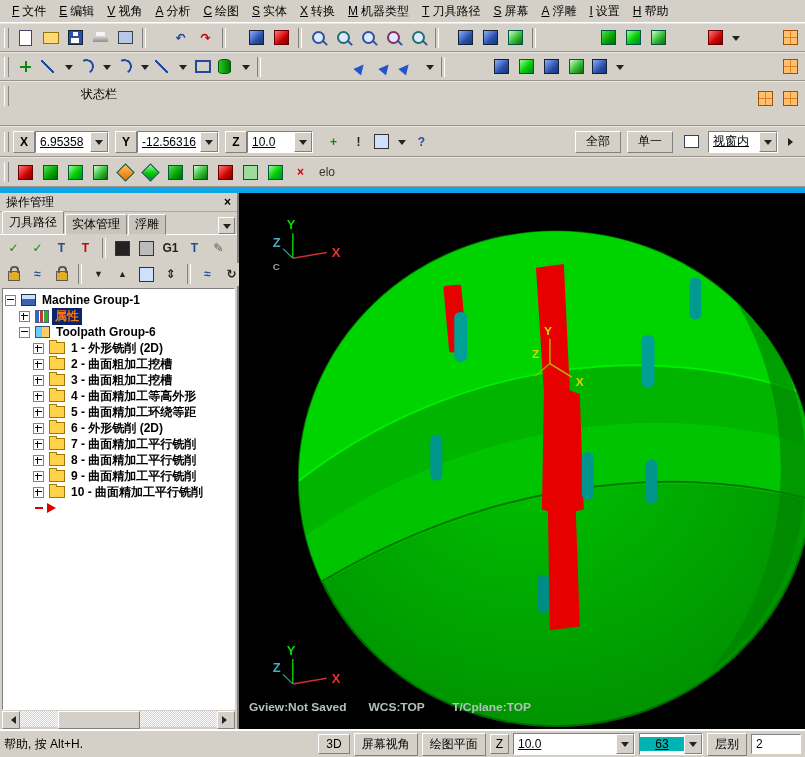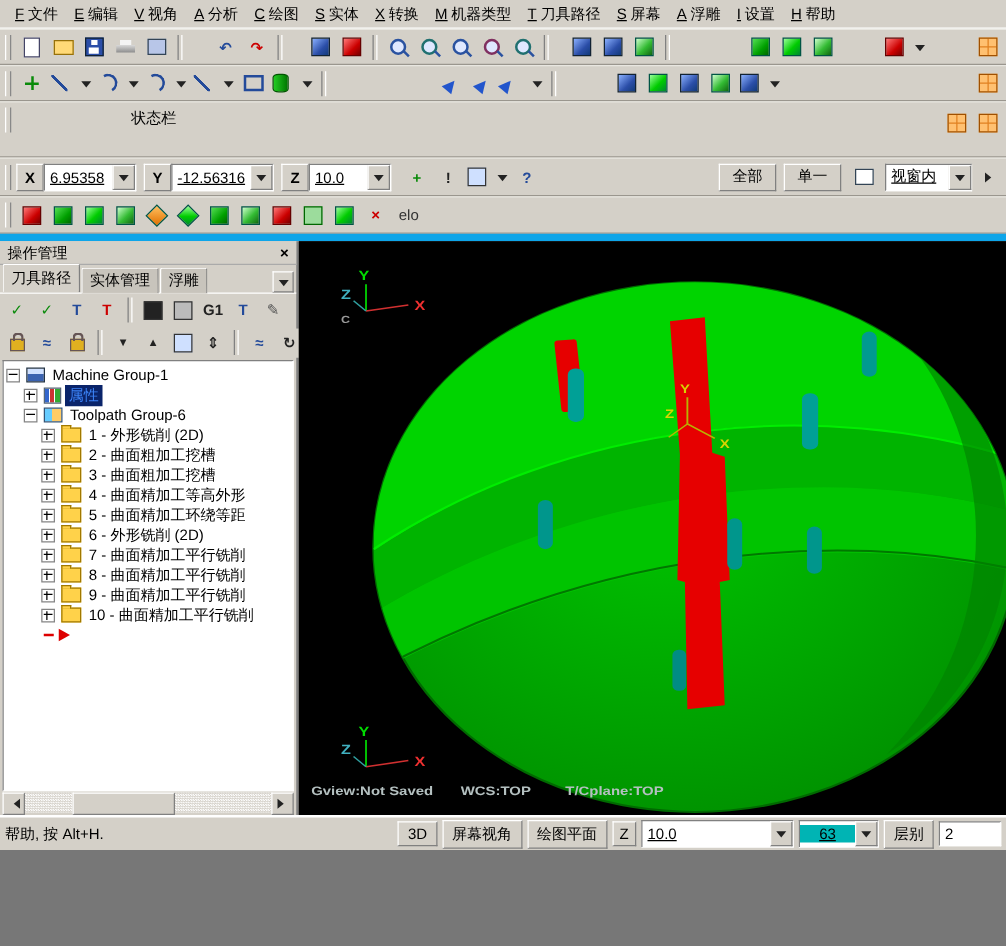--- a/index.html
+++ b/index.html
@@ -1,17 +1,17 @@
 <!DOCTYPE html>
 <html><head>
 <meta charset="utf-8">
 <style>
   html,body{margin:0;padding:0;background:#777;}
   body{font-family:"Liberation Sans","DejaVu Sans",sans-serif;font-size:12px;color:#000;}
-  .app{width:805px;height:680px;background:#d4d0c8;display:flex;flex-direction:column;overflow:hidden;position:relative;}
+  .app{width:805px;height:757px;background:#d4d0c8;display:flex;flex-direction:column;overflow:hidden;position:relative;}
 
   
   .raised{border:1px solid;border-color:#fff #808080 #808080 #fff;background:#d4d0c8;}
   .sunken{border:1px solid;border-color:#808080 #fff #fff #808080;background:#fff;}
   .sep{width:2px;height:20px;border-left:1px solid #808080;border-right:1px solid #fff;margin:0 4px;flex:none;}
   .grip{width:3px;height:20px;border-left:1px solid #fff;border-right:1px solid #888;margin:0 4px 0 2px;flex:none;}
   .caret{width:0;height:0;border:4px solid transparent;border-top:5px solid #222;margin-top:5px;}
   .caret-r{width:0;height:0;border:4px solid transparent;border-left:5px solid #222;margin-left:4px;}
 
   
@@ -90,22 +90,22 @@
   .ops-tb{height:26px;display:flex;align-items:center;padding:0 2px;gap:1px;}
   .ops-tb .tbtn{width:21px;height:21px;}
   .g-green{color:#0a8a0a;}  .g-red{color:#c00;}  .g-blue{color:#234a9a;} .g-dark{color:#222;} .g-gray{color:#555;}
 
   .tree{flex:1;background:#fff;border:1px solid;border-color:#808080 #fff #fff #808080;margin:1px 2px 0;overflow:hidden;padding:3px 0 0 2px;}
   .trow{height:16px;display:flex;align-items:center;white-space:nowrap;}
   .ind1{padding-left:14px;} .ind2{padding-left:28px;}
   .exp{width:9px;height:9px;border:1px solid #848484;background:#fff;position:relative;margin-right:3px;flex:none;}
   .exp::before{content:"";position:absolute;left:1px;right:1px;top:3px;height:1px;background:#000;}
   .exp.plus::after{content:"";position:absolute;top:1px;bottom:1px;left:3px;width:1px;background:#000;}
-  .tlabel{padding:0 3px;}
-  .tlabel.sel{background:#0a246a;color:#3b82f6;}
+  .tlabel{padding:0 3px;font-weight:bold;}
+  .tlabel.sel{background:#0a246a;color:#f97316;}
   .red-arrow{width:0;height:0;border:5px solid transparent;border-left:9px solid #d00;margin-left:4px;}
   .red-stem{width:8px;height:2px;background:#d00;margin-left:2px;}
 
   .hscroll{height:16px;display:flex;margin:1px 2px 2px;flex:none;}
   .sbtn{width:16px;height:16px;display:flex;align-items:center;justify-content:center;flex:none;}
   .tri-l{width:0;height:0;border:4px solid transparent;border-right:5px solid #222;}
   .tri-r{width:0;height:0;border:4px solid transparent;border-left:5px solid #222;}
   .strack{flex:1;background:repeating-conic-gradient(#fff 0 25%,#d4d0c8 0 50%) 0 0/2px 2px;}
   .sthumb{width:80px;height:16px;flex:none;}
 
@@ -271,21 +271,21 @@
         <span class="ic ic-cube blue"></span>
         <span class="caret"></span>
       </span>
     <span class="tbtn" style="margin-left:auto">
         <span class="ic ic-grid"></span>
       </span>
   </div>
 
   <div class="tbrow row3">
     <span class="grip"></span>
-    <span style="margin-left:92px;">状态栏</span>
+    <span style="margin-left:68px;">状态栏</span>
     <span class="tbtn" style="margin-left:auto">
         <span class="ic ic-grid"></span>
       </span>
     <span class="tbtn">
         <span class="ic ic-grid"></span>
       </span>
   </div>
 
   <div class="tbrow coordrow">
     <span class="grip"></span>

